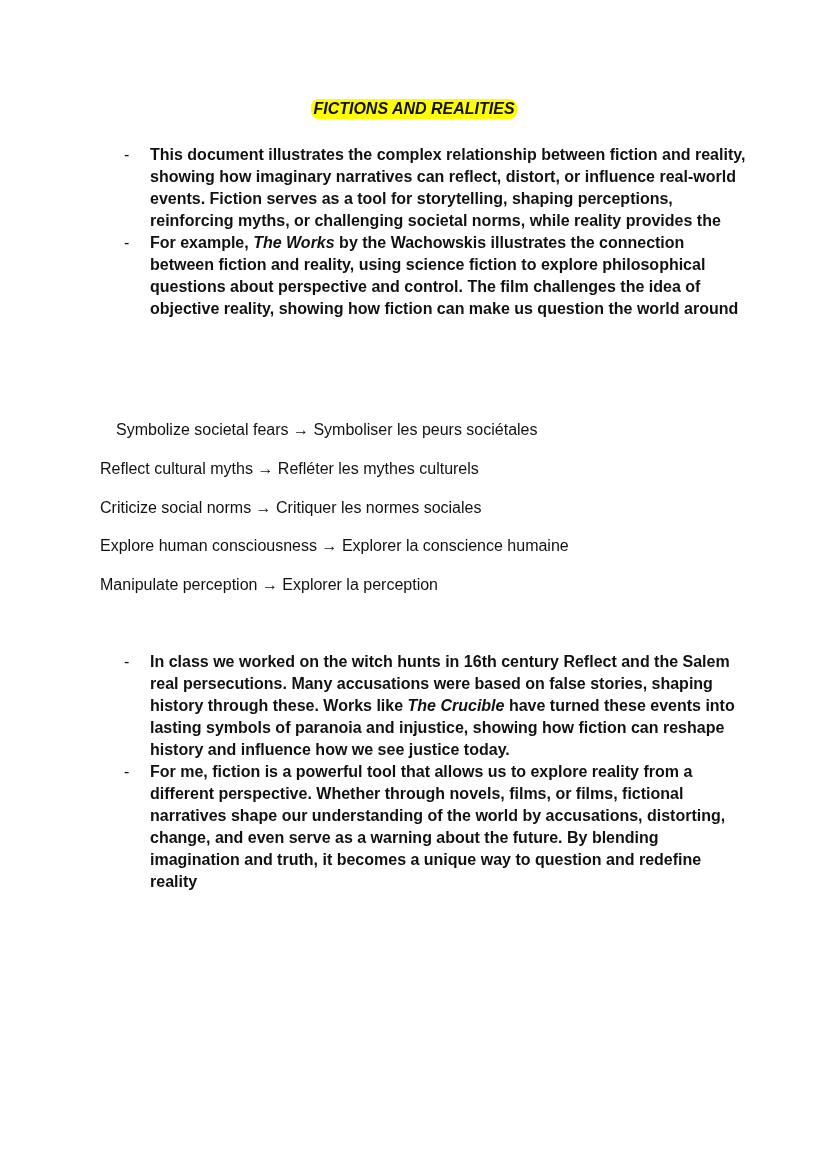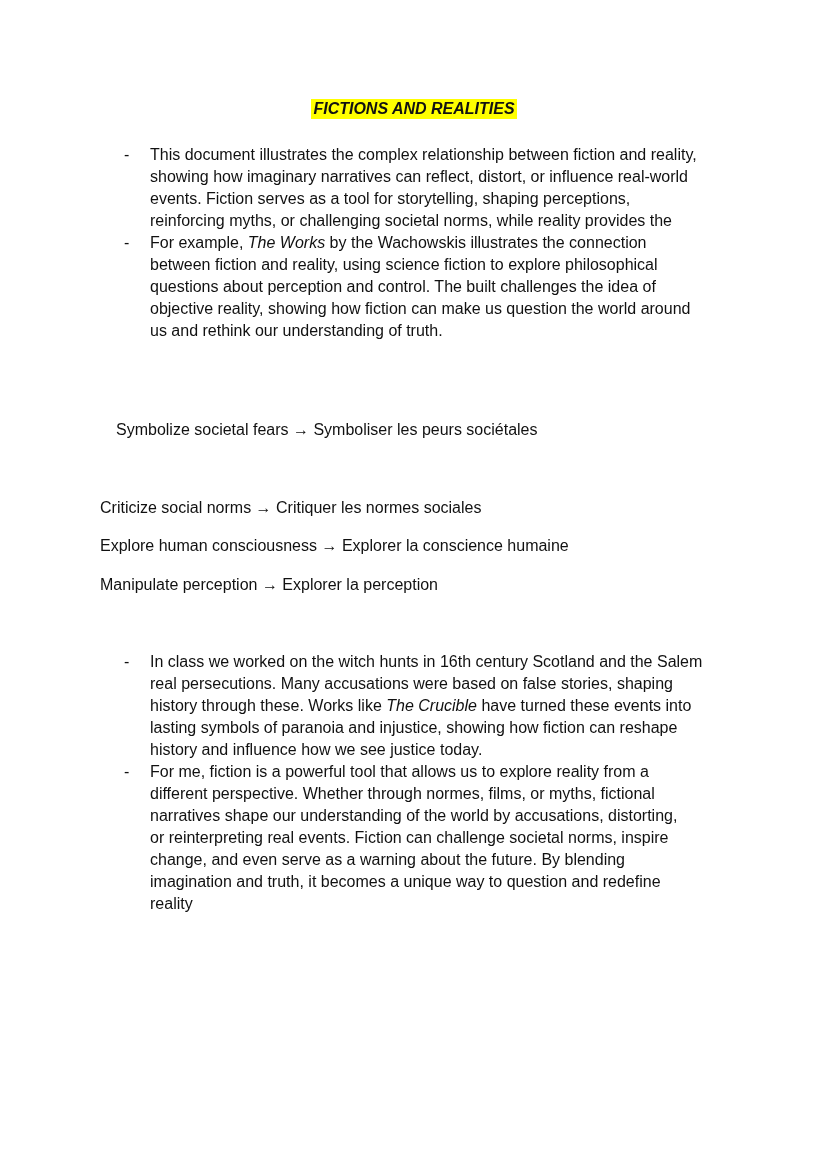--- a/index.html
+++ b/index.html
@@ -1,26 +1,26 @@
 <!DOCTYPE html>
 <html><head>
   <meta charset="utf-8">
   <style>
     html, body { margin: 0; padding: 0; background: #ffffff; }
     body { width: 828px; height: 1169px; position: relative; overflow: hidden;
            font-family: "Liberation Sans", sans-serif; color: #111111; }
     .page { position: absolute; left: 0; top: 0; width: 828px; height: 1169px; background: #ffffff; }
     .title-wrap { position: absolute; top: 99px; left: 0; width: 828px; text-align: center; }
     .title { display: inline-block; background: #ffff00; font-weight: bold; font-style: italic;
-             font-size: 16px; line-height: 20px; padding: 0 2px; color: #111; }
+             font-size: 16px; line-height: 20px; padding: 0 2px; color: #111; border-radius: 8px; }
     .bullet-block { position: absolute; left: 124px; width: 640px; }
     .bullet { position: relative; }
     .dash { position: absolute; left: 0; top: 0; font-size: 16px; line-height: 22px; }
     .lines { margin-left: 26px; }
-    .line { font-size: 16px; line-height: 22px; white-space: nowrap; }
+    .line { font-size: 16px; line-height: 22px; white-space: nowrap; font-weight: bold; }
     .line i { font-style: italic; }
     .vocab { position: absolute; left: 100px; font-size: 16px; line-height: 22px; white-space: nowrap; }
   </style>
 </head>
 <body>
 
 <div class="page">
 
   <div class="title-wrap">
     <span class="title">FICTIONS AND REALITIES</span>
@@ -34,50 +34,49 @@
         <div class="line">showing how imaginary narratives can reflect, distort, or influence real-world</div>
         <div class="line">events. Fiction serves as a tool for storytelling, shaping perceptions,</div>
         <div class="line">reinforcing myths, or challenging societal norms, while reality provides the</div>
       </div>
     </div>
     <div class="bullet">
       <span class="dash">-</span>
       <div class="lines">
         <div class="line"><span>For example, </span><i>The Works</i><span> by the Wachowskis illustrates the connection</span></div>
         <div class="line">between fiction and reality, using science fiction to explore philosophical</div>
-        <div class="line">questions about perception and control. The built challenges the idea of</div>
+        <div class="line">questions about perspective and control. The film challenges the idea of</div>
         <div class="line">objective reality, showing how fiction can make us question the world around</div>
-        <div class="line">us and rethink our understanding of truth.</div>
       </div>
     </div>
   </div>
 
   <div class="vocab" style="top:419px;margin-left:16px;"><span>Symbolize societal fears</span> <span>→</span> <span>Symboliser les peurs sociétales</span></div>
+  <div class="vocab" style="top:458px;"><span>Reflect cultural myths</span> <span>→</span> <span>Refléter les mythes culturels</span></div>
   <div class="vocab" style="top:497px;"><span>Criticize social norms</span> <span>→</span> <span>Critiquer les normes sociales</span></div>
   <div class="vocab" style="top:535px;"><span>Explore human consciousness</span> <span>→</span> <span>Explorer la conscience humaine</span></div>
   <div class="vocab" style="top:574px;"><span>Manipulate perception</span> <span>→</span> <span>Explorer la perception</span></div>
 
   <div class="bullet-block" style="top:651px;">
     <div class="bullet">
       <span class="dash">-</span>
       <div class="lines">
-        <div class="line">In class we worked on the witch hunts in 16th century Scotland and the Salem</div>
+        <div class="line">In class we worked on the witch hunts in 16th century Reflect and the Salem</div>
         <div class="line">real persecutions. Many accusations were based on false stories, shaping</div>
         <div class="line"><span>history through these. Works like </span><i>The Crucible</i><span> have turned these events into</span></div>
         <div class="line">lasting symbols of paranoia and injustice, showing how fiction can reshape</div>
         <div class="line">history and influence how we see justice today.</div>
       </div>
     </div>
     <div class="bullet">
       <span class="dash">-</span>
       <div class="lines">
         <div class="line">For me, fiction is a powerful tool that allows us to explore reality from a</div>
-        <div class="line">different perspective. Whether through normes, films, or myths, fictional</div>
+        <div class="line">different perspective. Whether through novels, films, or films, fictional</div>
         <div class="line">narratives shape our understanding of the world by accusations, distorting,</div>
-        <div class="line">or reinterpreting real events. Fiction can challenge societal norms, inspire</div>
         <div class="line">change, and even serve as a warning about the future. By blending</div>
         <div class="line">imagination and truth, it becomes a unique way to question and redefine</div>
         <div class="line">reality</div>
       </div>
     </div>
   </div>
 
 </div>
 
 </body></html>

